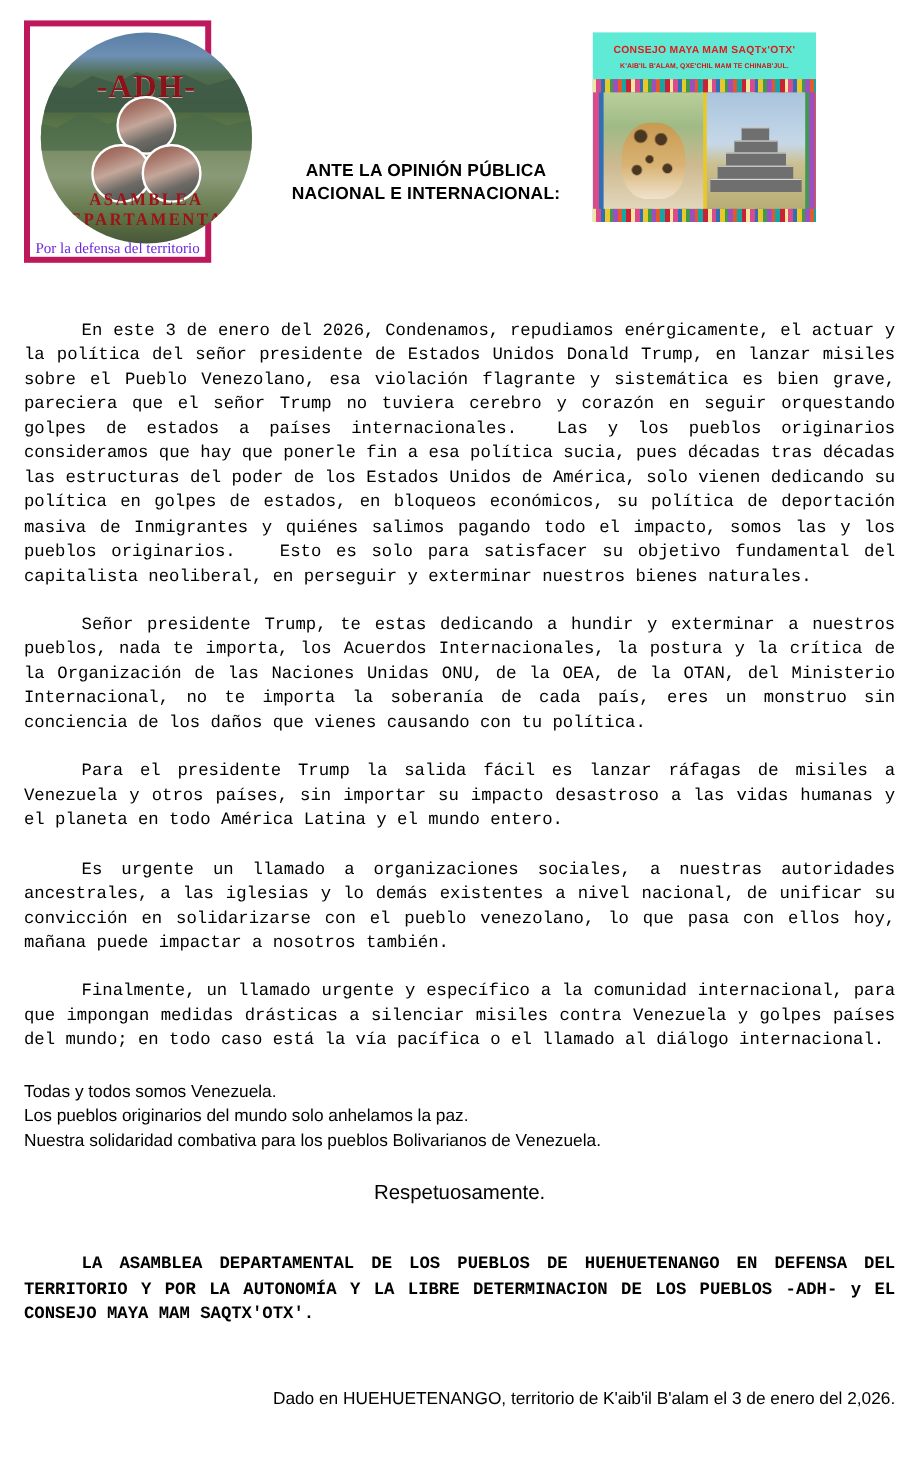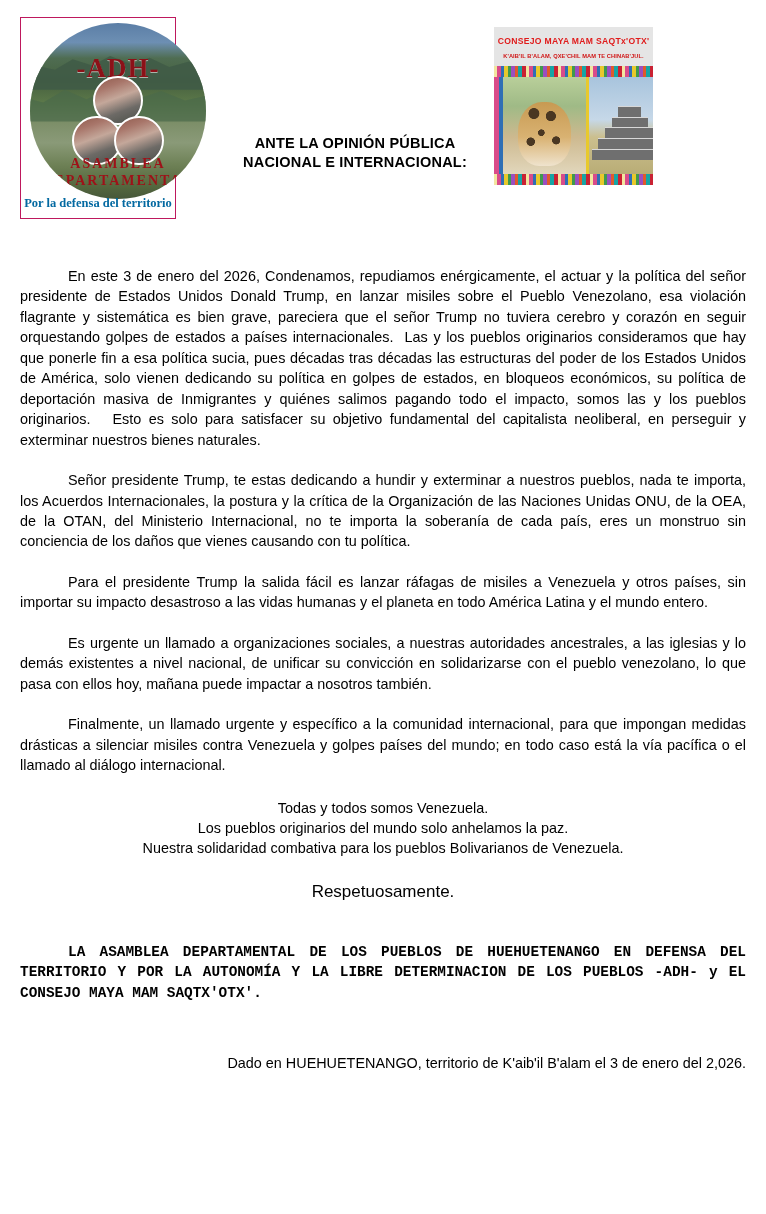--- a/index.html
+++ b/index.html
@@ -23,21 +23,21 @@
   }
 
   
   .adh-frame {
     position: absolute;
     left: 20px;
     top: 17px;
     width: 156px;
     height: 202px;
     background: #ffffff;
-    border: 1px solid #be185d;
+    border: 5px solid #be185d;
     box-sizing: border-box;
   }
   .adh-circle {
     position: absolute;
     left: 9px;
     top: 5px;
     width: 176px;
     height: 176px;
     border-radius: 50%;
     overflow: hidden;
@@ -112,46 +112,46 @@
     color: #9e1118;
     letter-spacing: 2px;
     transform: scaleY(1.05);
   }
   .adh-tagline {
     position: absolute;
     left: 0; right: 0;
     top: 178px;
     text-align: center;
     font-family: "Liberation Serif", serif;
-    font-weight: bold;
+    font-weight: normal;
     font-size: 12.5px;
-    color: #0369a1;
+    color: #6d28d9;
   }
 
   
   .heading {
     position: absolute;
     left: 228px;
     top: 134px;
     width: 254px;
     text-align: center;
     font-size: 14.5px;
     font-weight: bold;
     line-height: 1.32;
     letter-spacing: .2px;
   }
 
   
   .cm-frame {
     position: absolute;
     left: 494px;
     top: 27px;
-    width: 159px;
+    width: 186px;
     height: 158px;
-    background: #e5e5e5;
+    background: #5eead4;
     box-sizing: border-box;
     overflow: hidden;
   }
   .cm-title {
     position: absolute;
     left: 0; right: 0;
     top: 9px;
     text-align: center;
     font-size: 8.6px;
     font-weight: bold;
@@ -247,24 +247,24 @@
     top: 266px;
     width: 726px;
   }
   p.para {
     margin: 0 0 20px 0;
     font-size: 14.4px;
     line-height: 1.42;
     text-align: justify;
     text-indent: 48px;
     white-space: pre-wrap;
+    font-family: Liberation Mono, monospace;
   }
   .center-block {
     margin-top: 22px;
-    text-align: center;
     font-size: 14.4px;
     line-height: 1.42;
   }
   .center-block .line { margin: 0; }
   .respect {
     margin-top: 23px;
     text-align: center;
     font-size: 17px;
   }
   .signature {

